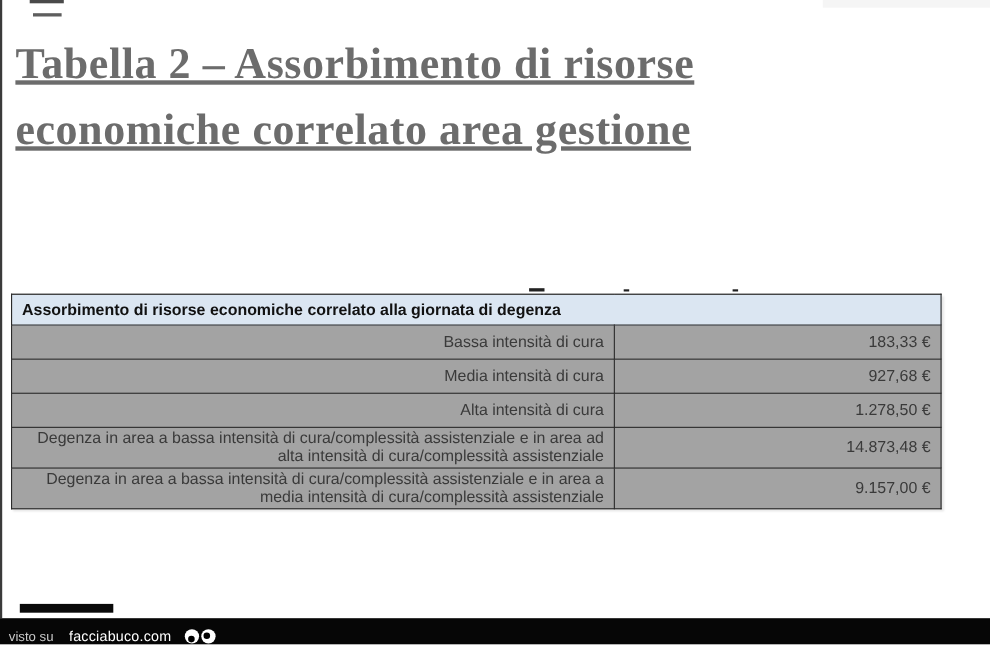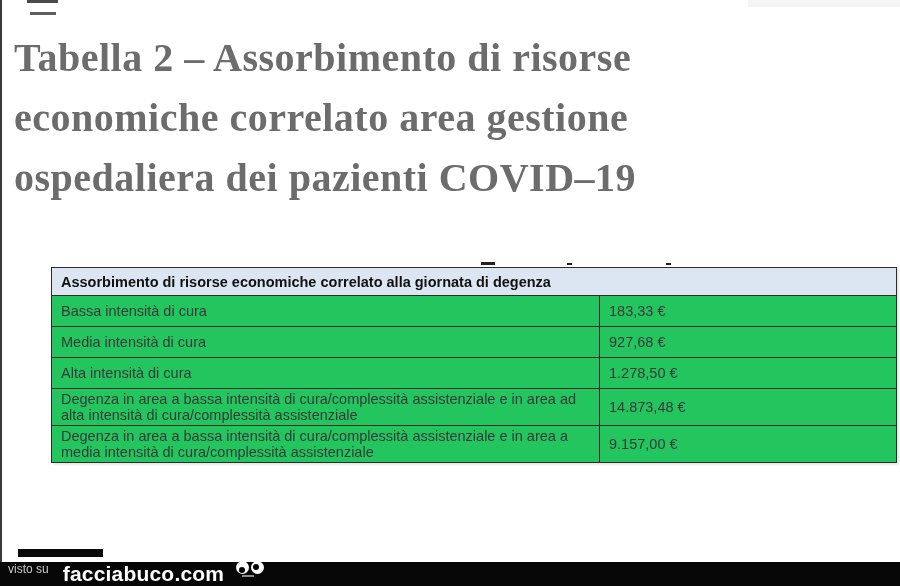--- a/index.html
+++ b/index.html
@@ -18,52 +18,52 @@
   .crop-dash.d2 { left:567px; top:263px; width:5px; height:2px; }
   .crop-dash.d3 { left:666px; top:263px; width:5px; height:2px; }
   .pre-footer-block { position:absolute; left:18px; top:549px; width:85px; height:8px; background:#0a0a0a; }
 
   
   .doc-title {
     position:absolute; left:14px; top:28px; width:760px;
     font-family:"Liberation Serif", serif; font-weight:700;
     font-size:40px; line-height:60px; color:#6c6c6c;
     letter-spacing:0.5px;
+    text-decoration:underline;
   }
 
   
   table.resource-table {
     position:absolute; left:10px; top:267px; width:845px;
-    border-collapse:collapse; table-layout:fixed; background:#22c55e;
+    border-collapse:collapse; table-layout:fixed; background:#a3a3a3;
     box-shadow:2px 2px 2px rgba(0,0,0,0.10);
-    margin-left:41px;
   }
   table.resource-table th, table.resource-table td {
-    border:1px solid #2b2b2b; box-sizing:border-box; vertical-align:middle;
+    border:1px solid #2b2b2b; box-sizing:border-box; vertical-align:middle;text-align:right;
   }
   table.resource-table th {
     background:#dbe6f2; color:#111;
     font-size:14.5px; font-weight:700; text-align:left;
     padding:4px 9px; height:28px;
   }
   table.resource-table td {
     font-size:14.5px; color:#3a3a3a; padding:2px 9px;
   }
   tr.row-single td { height:31px; }
   tr.row-double td { height:37px; line-height:16px; }
   col.col-label { width:548px; }
   col.col-value { width:297px; }
 
   
   .footer {
     position:absolute; left:0; bottom:0; width:900px; height:24px;
-    background:#060606; display:flex; align-items:flex-start;
+    background:#060606; display:flex; align-items:flex-end;
   }
   .footer .prefix { color:#c9c9c9; font-size:12px; margin-left:8px; }
-  .footer .site { color:#ffffff; font-weight:700; font-size:21px; margin-left:14px; letter-spacing:0.2px; }
+  .footer .site { color:#ffffff; font-weight:400; font-size:13px; margin-left:14px; letter-spacing:0.2px; }
   .eyes { display:flex; margin-left:10px; position:relative; top:-1px; }
   .eye { width:13px; height:13px; background:#fff; border-radius:50%; position:relative; margin-left:2px; }
   .pupil { width:6px; height:6px; background:#000; border-radius:50%; position:absolute; }
   .eye.left .pupil { left:3px; bottom:1px; }
   .eye.right .pupil { left:2px; top:3px; }
   .eyes-caption { position:absolute; left:8px; top:14px; width:12px; height:2px; background:rgba(255,255,255,0.55); }
 </style>
 </head>
 <body>
 
@@ -72,21 +72,20 @@
 <div class="artifact-b"></div>
 <div class="artifact-strip"></div>
 <div class="crop-dash d1"></div>
 <div class="crop-dash d2"></div>
 <div class="crop-dash d3"></div>
 <div class="pre-footer-block"></div>
 
 <div class="doc-title">
   <div>Tabella 2 – Assorbimento di risorse</div>
   <div>economiche correlato area gestione</div>
-  <div>ospedaliera dei pazienti COVID–19</div>
 </div>
 
 <table class="resource-table">
   <colgroup>
       <col class="col-label">
       <col class="col-value">
     </colgroup>
   <tbody>
     <tr>
       <th colspan="2">Assorbimento di risorse economiche correlato alla giornata di degenza</th>

